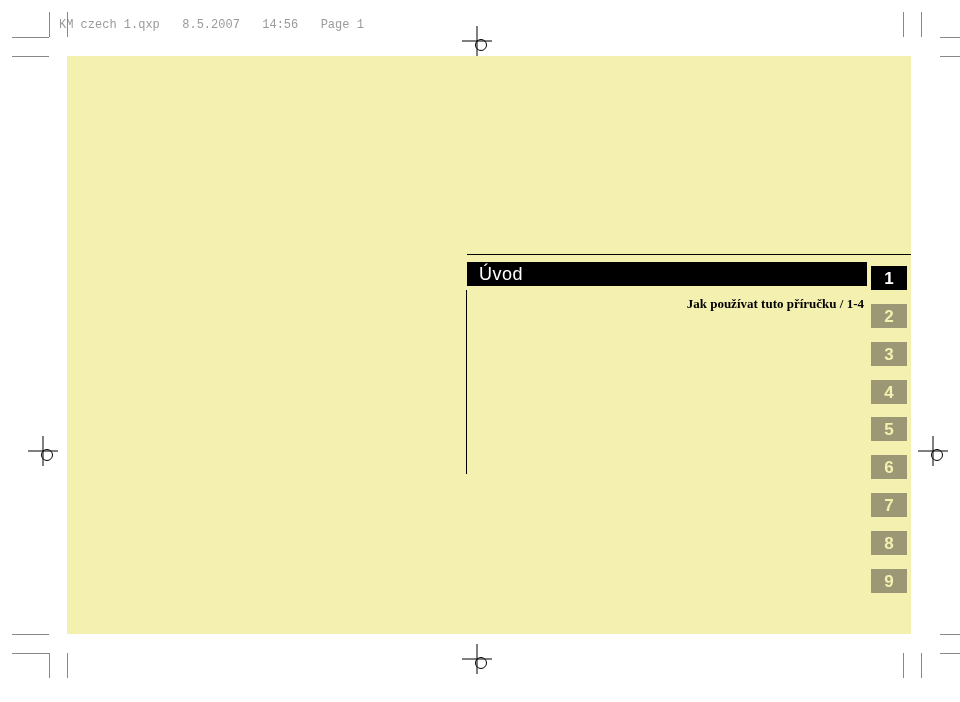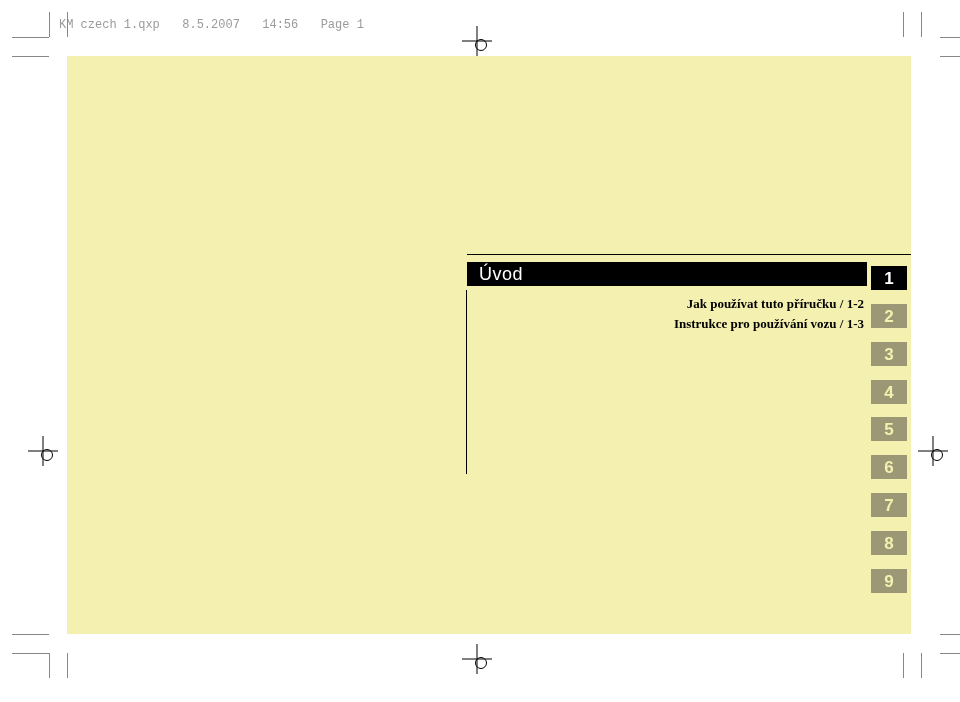--- a/index.html
+++ b/index.html
@@ -321,22 +321,21 @@
 
 <div class="page-bg"></div>
 
 <div class="rule-top"></div>
 
 <div class="section-title">Úvod</div>
 
 <div class="toc-vline"></div>
 
 <div class="toc">
-  <div class="toc-line">Jak používat tuto příručku / 1-2</div>
-  <div class="toc-line">Instrukce pro používání vozu / 1-3</div>
+  <div class="toc-line">Jak používat tuto příručku / 1-4</div>
 </div>
 
 <div class="tabs">
   <div class="tab">1</div>
   <div class="tab light">2</div>
   <div class="tab light">3</div>
   <div class="tab light">4</div>
   <div class="tab light">5</div>
   <div class="tab light">6</div>
   <div class="tab light">7</div>

